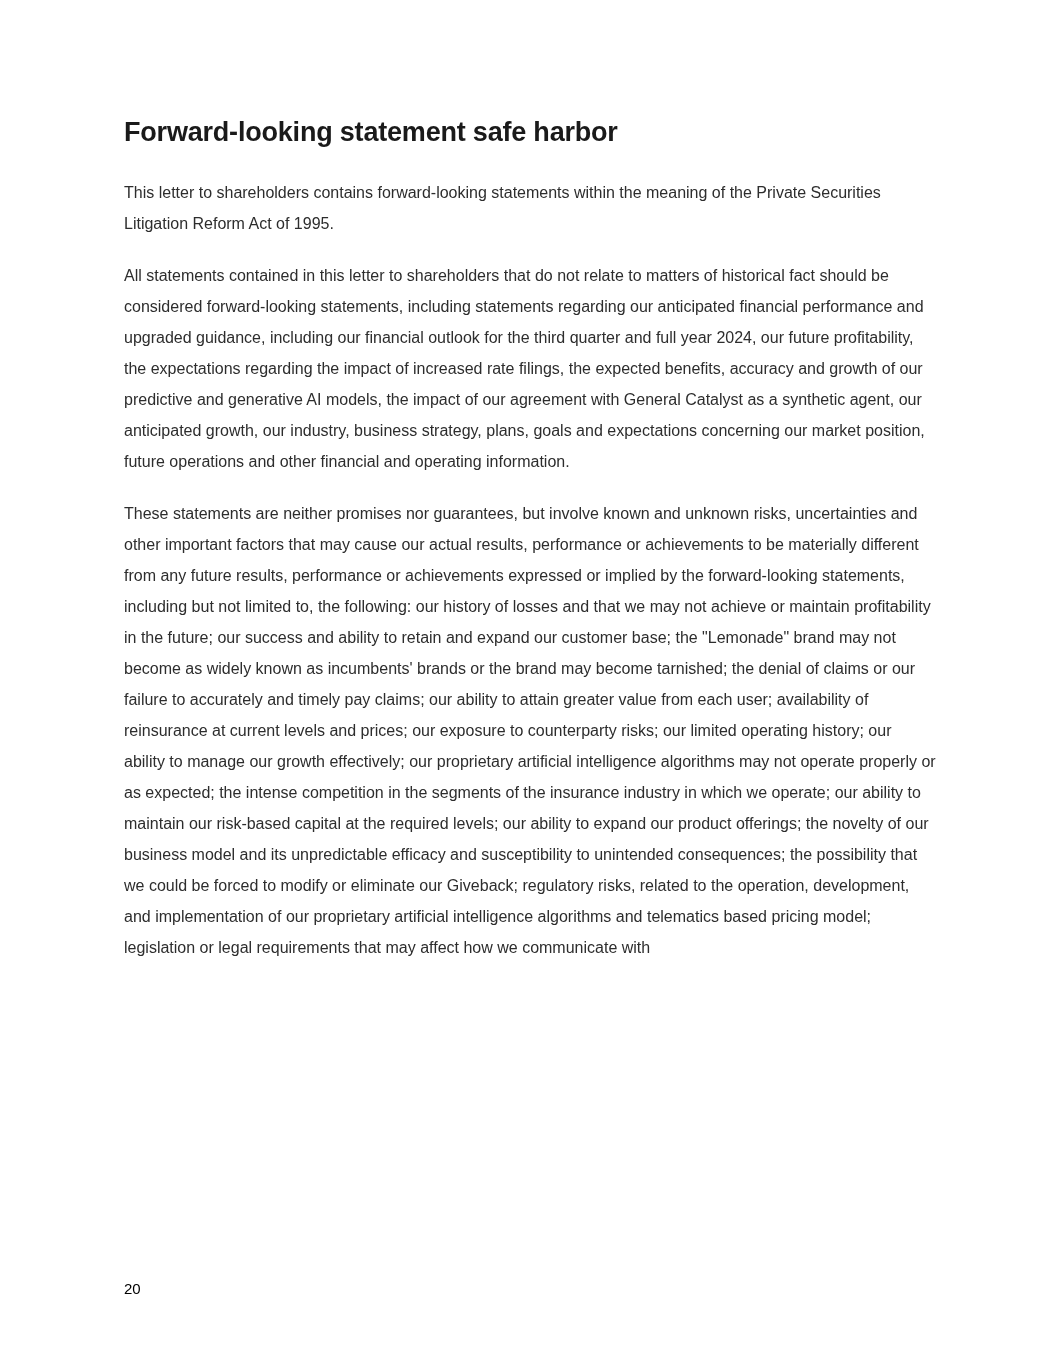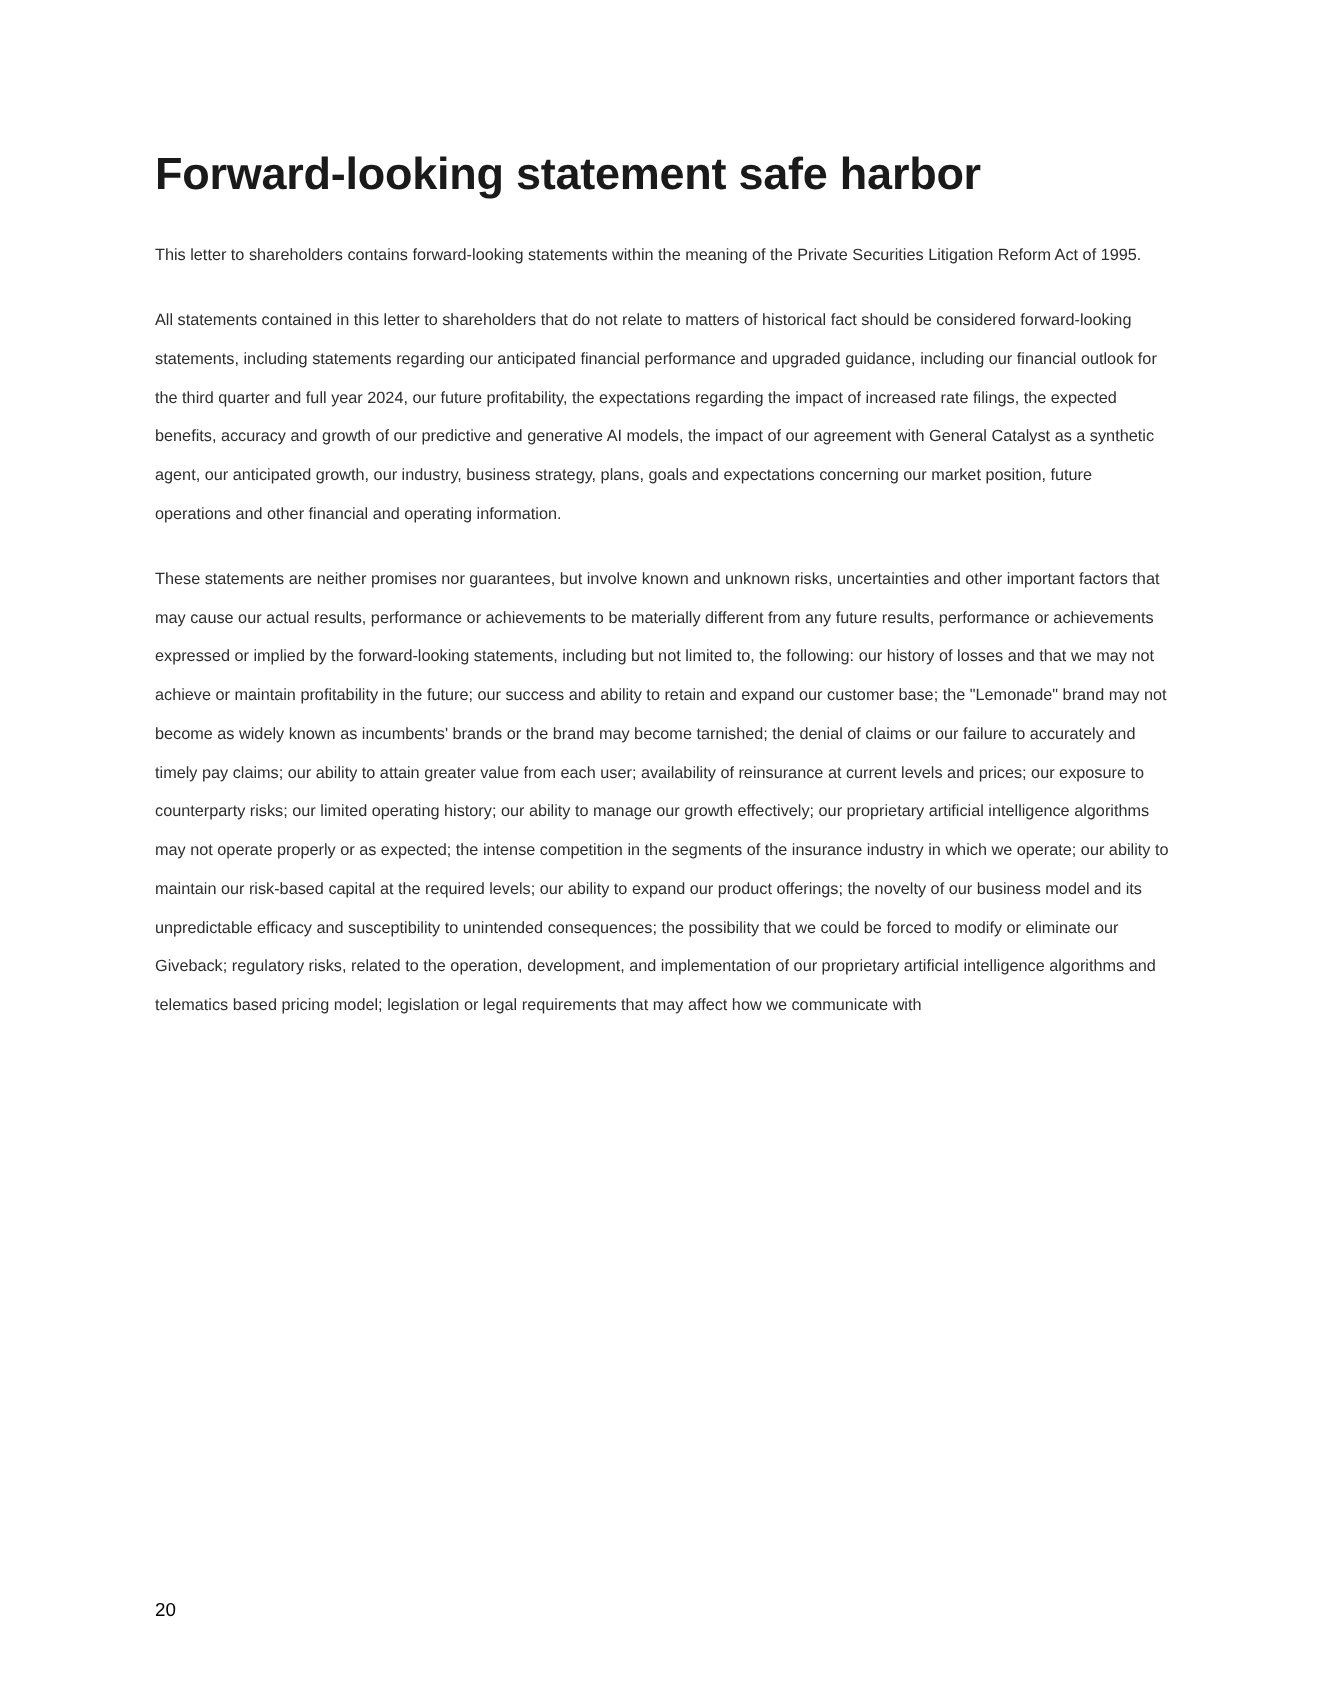--- a/index.html
+++ b/index.html
@@ -22,29 +22,29 @@
     height: 1365px;
     background: #ffffff;
   }
   .content {
     position: absolute;
     top: 116px;
     left: 124px;
     width: 812px;
   }
   h1.doc-title {
-    font-size: 36px;
+    font-size: 27px;
     font-weight: 700;
     color: #1a1a1a;
     letter-spacing: -0.2px;
     margin-bottom: 27px;
     line-height: 1.25;
   }
   p.body-para {
-    font-size: 13px;
+    font-size: 16px;
     line-height: 31px;
     font-weight: 400;
     color: #2d2d2d;
     margin-bottom: 21px;
     text-align: left;
   }
   .page-number {
     position: absolute;
     left: 124px;
     top: 1280px;

